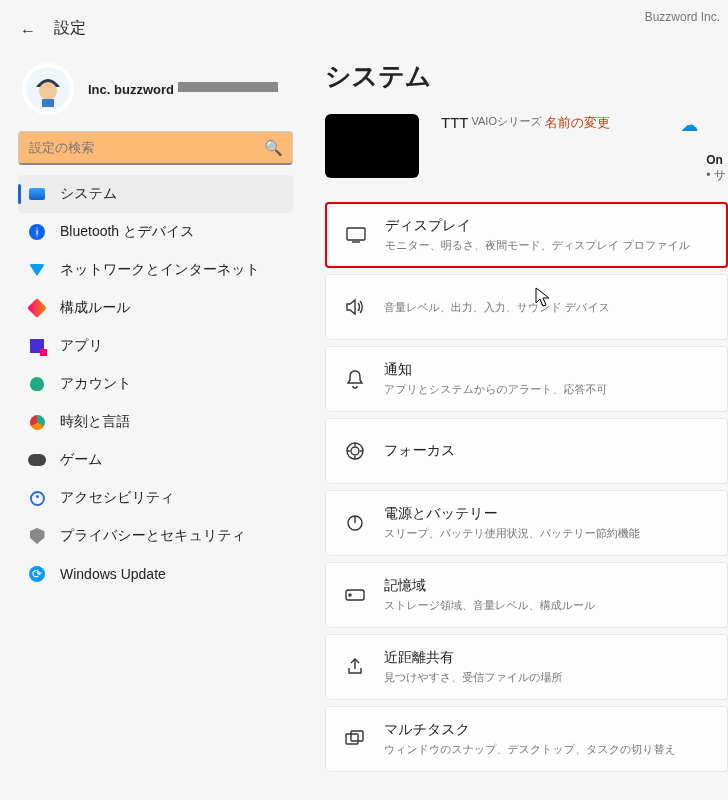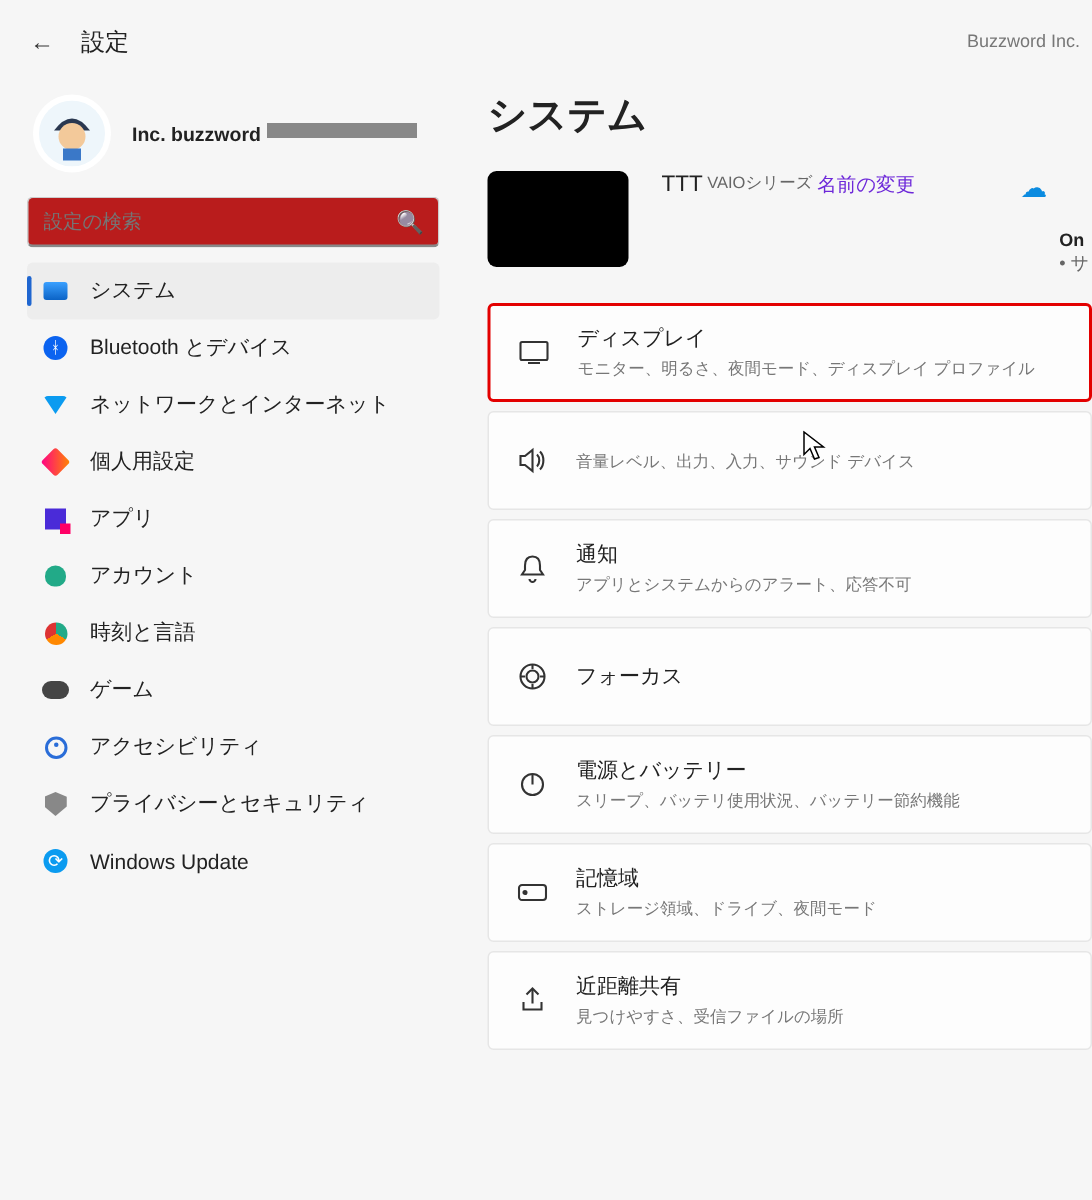--- a/index.html
+++ b/index.html
@@ -1,52 +1,52 @@
 <!DOCTYPE html>
 <html><head>
 <meta charset="utf-8">
 <style>
 * { box-sizing: border-box; margin: 0; padding: 0; }
 body { font-family: "Yu Gothic UI", "Segoe UI", Meiryo, sans-serif; background: #f6f6f6; color: #222; width: 728px; height: 800px; overflow: hidden; position: relative; }
 
-.brand { position: absolute; top: 20px; right: 8px; font-size: 12px; color: #777; }
+.brand { position: absolute; top: 10px; right: 8px; font-size: 12px; color: #777; }
 
 .topbar { display: flex; align-items: center; gap: 18px; padding: 18px 20px 10px 20px; }
 .back-arrow { font-size: 16px; color: #333; }
 
 .layout { display: flex; height: calc(100% - 50px); }
 
 .sidebar { width: 305px; padding: 8px 12px 0 18px; }
 .profile { display: flex; align-items: center; gap: 14px; padding: 6px 4px 16px 4px; }
 .avatar { width: 52px; height: 52px; border-radius: 50%; background: #fff; display: flex; align-items: center; justify-content: center; }
 .avatar svg { width: 44px; height: 44px; }
 .profile-text { display: flex; flex-direction: row; gap: 4px; }
 .profile-name { font-size: 13px; font-weight: 600; }
 .profile-sub { width: 100px; height: 10px; background: #888; }
 
 .search { position: relative; margin-bottom: 10px; }
-.search input { width: 100%; height: 34px; padding: 0 34px 0 10px; border: 1px solid #ccc; border-bottom: 2px solid #888; border-radius: 4px; background: #b91c1c; font-size: 13px; }
+.search input { width: 100%; height: 34px; padding: 0 34px 0 10px; border: 1px solid #ccc; border-bottom: 2px solid #888; border-radius: 4px; background: #fdba74; font-size: 13px; }
 .search .search-icon { position: absolute; right: 10px; top: 8px; color: #555; font-size: 15px; }
 
 .nav { list-style: none; }
 .nav li { display: flex; align-items: center; gap: 14px; height: 38px; padding: 0 10px; border-radius: 4px; font-size: 14px; position: relative; }
 .nav li.active { background: #ededed; }
 .nav li.active::before { content: ""; position: absolute; left: 0; top: 9px; bottom: 9px; width: 3px; background: #1f66d0; border-radius: 2px; }
 .nav .icon { width: 18px; height: 18px; display: flex; align-items: center; justify-content: center; }
 .nav .icon span, .nav .icon svg { display: block; }
 
 .main { flex: 1; padding: 10px 0 0 20px; overflow: hidden; }
 .page-title { font-size: 26px; font-weight: 600; margin-bottom: 20px; }
 
 .device-row { display: flex; align-items: flex-start; gap: 22px; margin-bottom: 18px; }
 .device-preview { width: 94px; height: 64px; background: #000; border-radius: 6px; }
 .device-info { display: flex; flex-direction: row; gap: 3px; font-size: 13px; }
 .device-name { font-size: 15px; }
 .device-series { color: #666; font-size: 11px; }
-.device-rename { color: #6d28d9; font-size: 13px; }
+.device-rename { color: #c2410c; font-size: 13px; }
 .cloud-hint { margin-left: auto; display: flex; align-items: flex-start; gap: 8px; font-size: 12px; padding-right: 2px; }
 .cloud-hint .cloud-title { font-weight: 700; margin-top: 39px; }
 .cloud-hint .cloud-sub { color: #666; }
 
 .cards { display: flex; flex-direction: column; gap: 6px; }
 .card { display: flex; align-items: center; gap: 18px; background: #fdfdfd; border: 1px solid #e6e6e6; border-radius: 4px; padding: 12px 14px 12px 18px; min-height: 66px; }
 .card.highlight { border: 2px solid #e30000; }
 .card .card-icon { width: 22px; display: flex; justify-content: center; color: #333; }
 .card-text { display: flex; flex-direction: column; gap: 3px; }
 .card-title { font-size: 14px; }
@@ -117,21 +117,21 @@
       <li>
           <span class="icon">
             <span class="ic-net"></span>
           </span>
           <span>ネットワークとインターネット</span>
         </li>
       <li>
           <span class="icon">
             <span class="ic-pers"></span>
           </span>
-          <span>個人用設定</span>
+          <span>構成ルール</span>
         </li>
       <li>
           <span class="icon">
             <span class="ic-apps"></span>
           </span>
           <span>アプリ</span>
         </li>
       <li>
           <span class="icon">
             <span class="ic-acc"></span>
@@ -253,35 +253,47 @@
       </div>
       <div class="card">
         <span class="card-icon">
             <svg width="20" height="12" viewBox="0 0 20 12" fill="none" stroke="#333" stroke-width="1.4">
               <rect x="1" y="1" width="18" height="10" rx="2"></rect>
               <circle cx="5" cy="6" r="1" fill="#333"></circle>
             </svg>
           </span>
         <div class="card-text">
             <span class="card-title">記憶域</span>
-            <span class="card-sub">ストレージ領域、ドライブ、夜間モード</span>
+            <span class="card-sub">ストレージ領域、音量レベル、構成ルール</span>
           </div>
       </div>
       <div class="card">
         <span class="card-icon">
             <svg width="20" height="18" viewBox="0 0 20 18" fill="none" stroke="#333" stroke-width="1.4">
               <path d="M4 10v5h12v-5"></path>
               <path d="M10 2v9"></path>
               <path d="M6 5l4-4 4 4"></path>
             </svg>
           </span>
         <div class="card-text">
             <span class="card-title">近距離共有</span>
             <span class="card-sub">見つけやすさ、受信ファイルの場所</span>
           </div>
       </div>
+      <div class="card">
+        <span class="card-icon">
+            <svg width="20" height="18" viewBox="0 0 20 18" fill="none" stroke="#333" stroke-width="1.4">
+              <rect x="1" y="4" width="12" height="10" rx="1"></rect>
+              <rect x="6" y="1" width="12" height="10" rx="1"></rect>
+            </svg>
+          </span>
+        <div class="card-text">
+            <span class="card-title">マルチタスク</span>
+            <span class="card-sub">ウィンドウのスナップ、デスクトップ、タスクの切り替え</span>
+          </div>
+      </div>
     </div>
   </main>
 </div>
 
 <svg class="cursor" width="16" height="20" viewBox="0 0 16 20">
     <path d="M1 1l0 15 4-4 3 7 3-1-3-7 6 0z" fill="#fff" stroke="#000" stroke-width="1"></path>
   </svg>
 
 </body></html>

